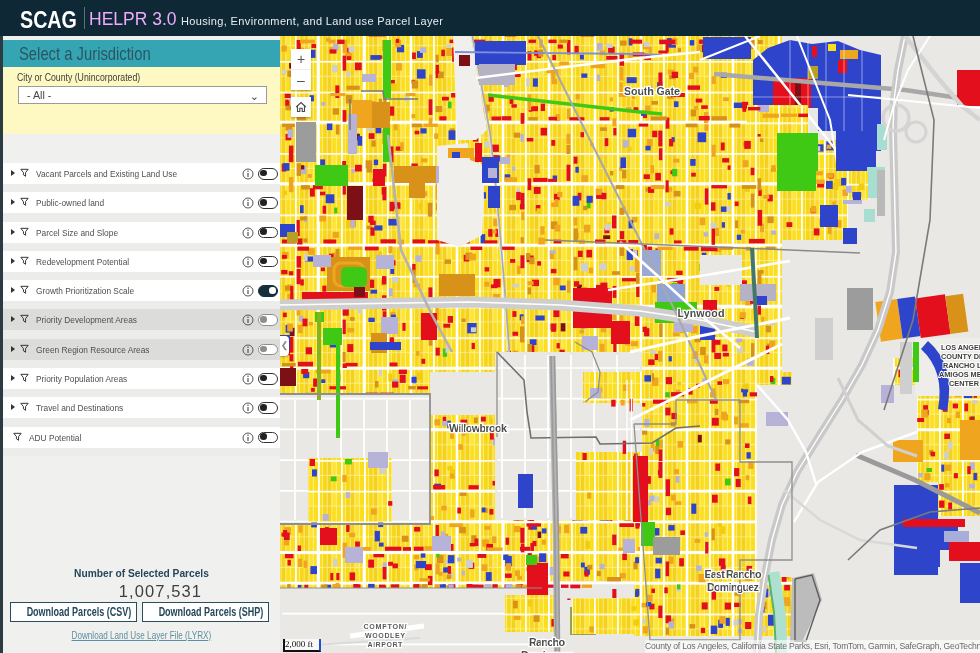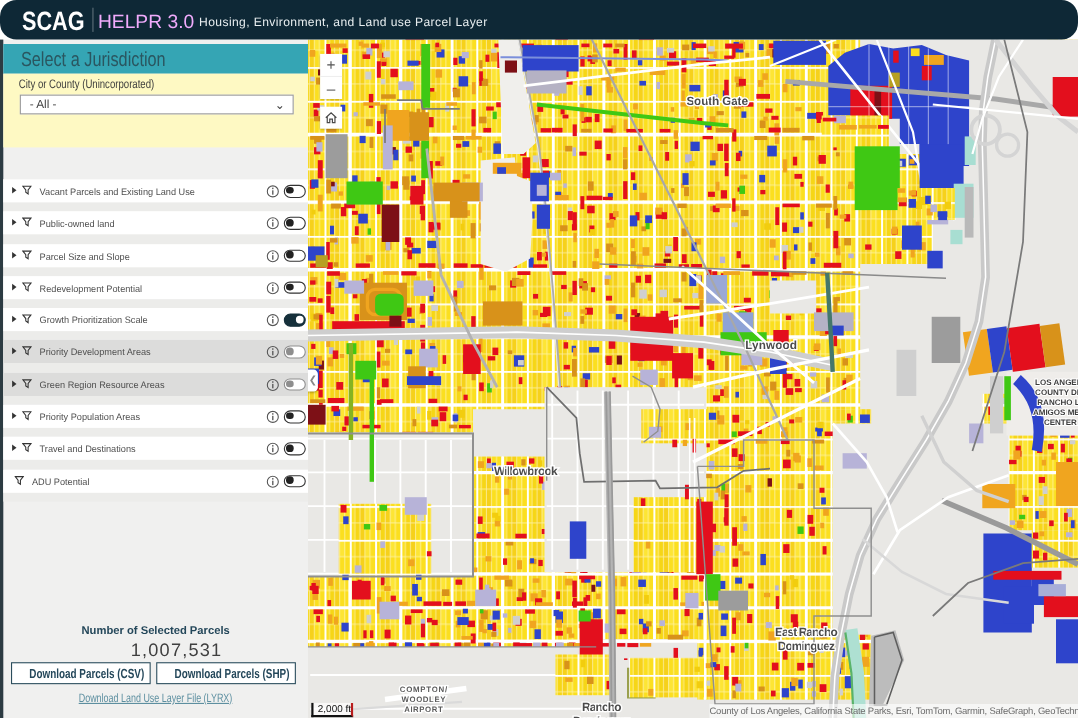--- a/index.html
+++ b/index.html
@@ -1,18 +1,18 @@
 <!DOCTYPE html>
 <html><head>
 <meta charset="utf-8">
 <style>
   * { margin:0; padding:0; box-sizing:border-box; }
   html,body { width:980px; height:653px; overflow:hidden; font-family:"Liberation Sans", sans-serif; }
   #app { position:relative; width:980px; height:653px; background:#fff; overflow:hidden; }
-  #hdr { position:absolute; left:0; top:0; width:980px; height:36px; background:#0e2836; z-index:5;border-radius:15px; }
+  #hdr { position:absolute; left:0; top:0; width:980px; height:36px; background:#0e2836; z-index:5; }
   #logo { position:absolute; left:20px; top:6px; color:#fff; font-size:24px; font-weight:bold; transform:scaleX(0.82); transform-origin:0 0; }
   #vsep { position:absolute; left:84px; top:7px; width:1px; height:22px; background:#ffffff55; }
   #ttl { position:absolute; left:89px; top:9px; color:#f0abfc; font-size:17.5px; white-space:nowrap; }
   #sub { position:absolute; left:181px; top:15px; color:#e8eef0; font-size:11px; letter-spacing:0.35px; white-space:nowrap; }
   #side { position:absolute; left:0; top:36px; width:280px; height:617px; background:#f0f0ef; z-index:4; }
   .dedge { position:absolute; left:0; top:0; width:3px; height:617px; background:#2c3b42; }
   .tealbar { position:absolute; left:3px; width:277px; background:#35a5b4; color:#2a5660; }
   #tb1 span { display:inline-block; font-size:18.5px; transform:scaleX(0.80); transform-origin:0 0; white-space:nowrap; }
   #tb2 span { display:inline-block; font-size:14.5px; transform:scaleX(0.95); transform-origin:0 0; white-space:nowrap; }
   #tb1 { top:4px; height:27px; line-height:27px; padding-left:16px; }
@@ -42,21 +42,21 @@
   .dlbtn span { display:inline-block; width:100%; transform:scaleX(0.75); transform-origin:50% 0; }
   #dl1 { left:10px; } #dl2 { left:142px; }
   #lyrx { position:absolute; left:3px; top:593px; width:277px; text-align:center; font-size:11px; color:#5d8fa0; }
   #lyrx span { display:inline-block; transform:scaleX(0.74); transform-origin:50% 0; white-space:nowrap; }
   #lyrx span { text-decoration:underline; }
   #map { position:absolute; left:280px; top:36px; width:700px; height:617px; background:#e9e8e5; }
   .mbtn { position:absolute; background:#fff; width:20px; box-shadow:0 1px 2px rgba(0,0,0,0.3); color:#4a4a4a; text-align:center; z-index:3; }
   #zoomw { left:11px; top:13px; height:41px; font-size:14px; line-height:20px; color:#555; }
   #homew { left:11px; top:61px; height:20px; }
   #collapse { position:absolute; left:0px; top:300px; width:9px; height:20px; background:#fff; border-radius:0 4px 4px 0; color:#888; font-size:9px; line-height:19px; text-align:center; z-index:3; box-shadow:0 1px 2px rgba(0,0,0,0.3); }
-  #scalebar { position:absolute; left:3px; top:603px; width:38px; height:13px; border-left:2px solid #111; border-right:2px solid #b91c1c; border-bottom:2px solid #111; background:rgba(255,255,255,0.7); font-size:9px; text-align:right; line-height:11px; color:#111; z-index:3; }
+  #scalebar { position:absolute; left:3px; top:603px; width:38px; height:13px; border-left:2px solid #111; border-right:2px solid #1d4ed8; border-bottom:2px solid #111; background:rgba(255,255,255,0.7); font-size:9px; text-align:left; line-height:11px; color:#111; z-index:3;font-family:Liberation Serif, serif; }
   #attrib { position:absolute; left:365px; top:604px; width:335px; height:13px; background:rgba(255,255,255,0.6); font-size:8.6px; letter-spacing:-0.2px; color:#6b6b6b; line-height:13px; white-space:nowrap; overflow:hidden; z-index:3; }
 </style>
 </head>
 <body>
 <div id="app">
   <div id="map">
     <svg id="mapsvg" width="700" height="617" viewBox="280 36 700 617">
 <defs>
 <pattern id="fab" width="23" height="30.7" patternUnits="userSpaceOnUse" x="295" y="61">
 <rect width="23" height="30.7" fill="#fbdf1f"></rect>

